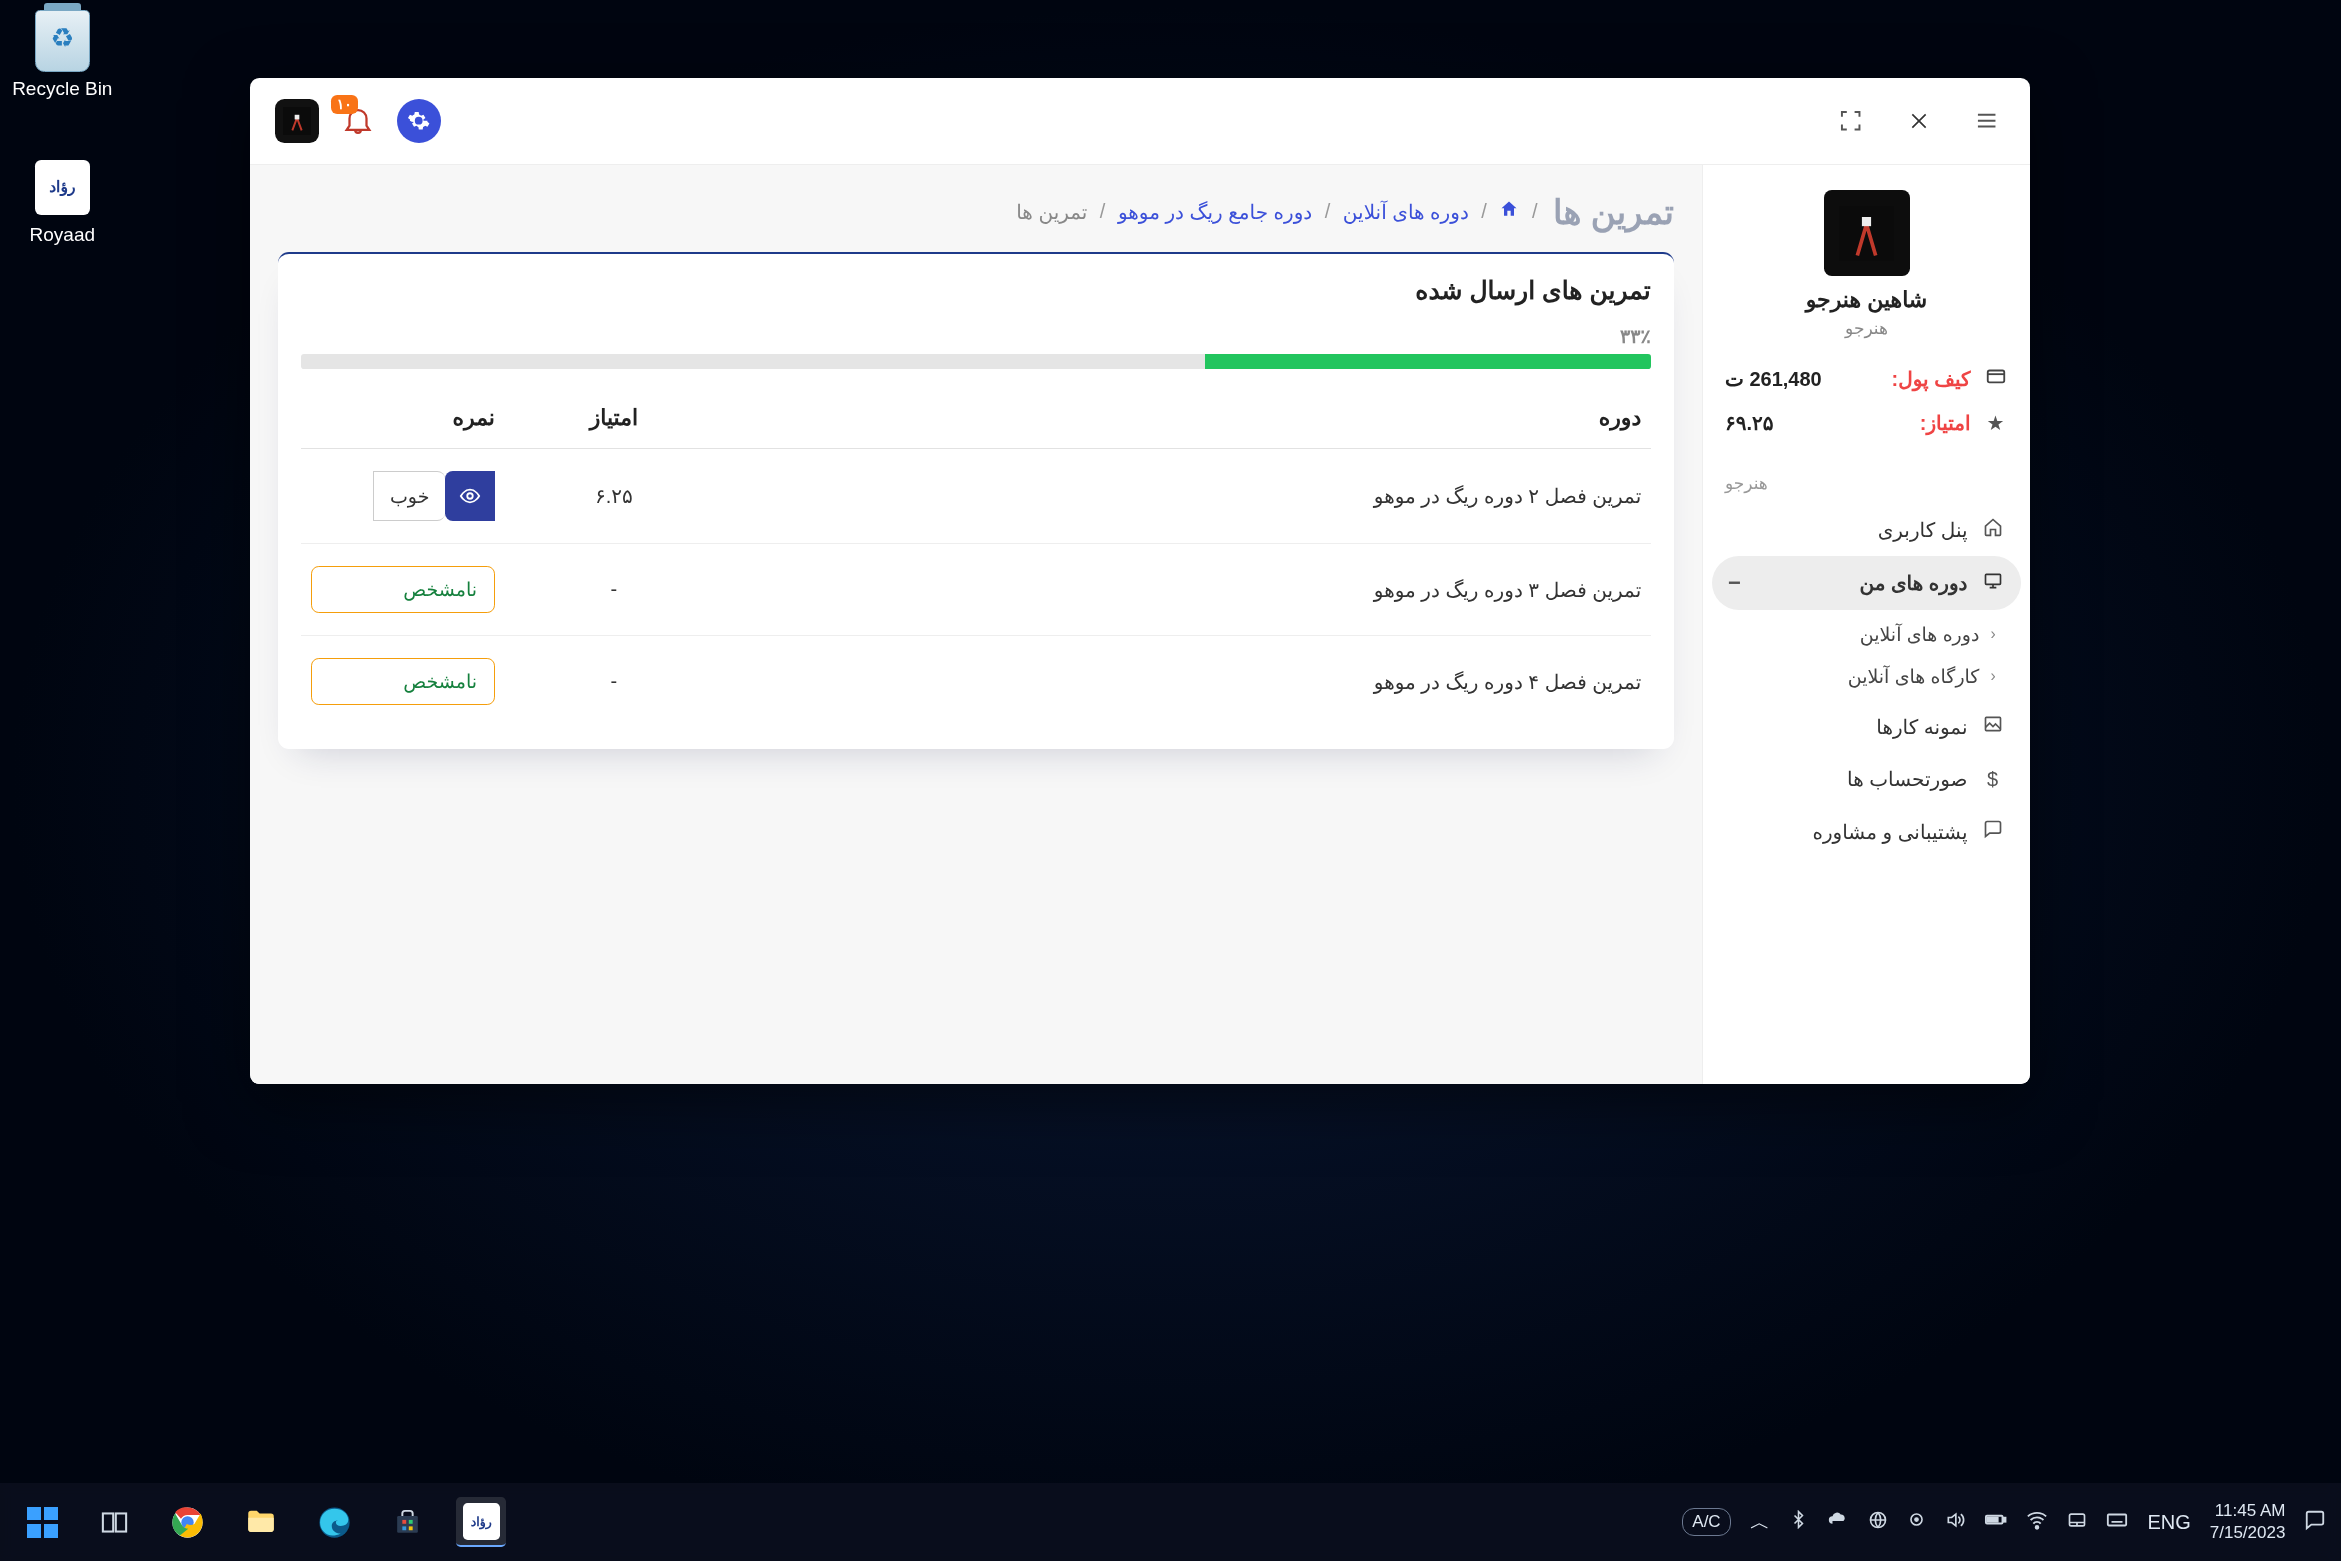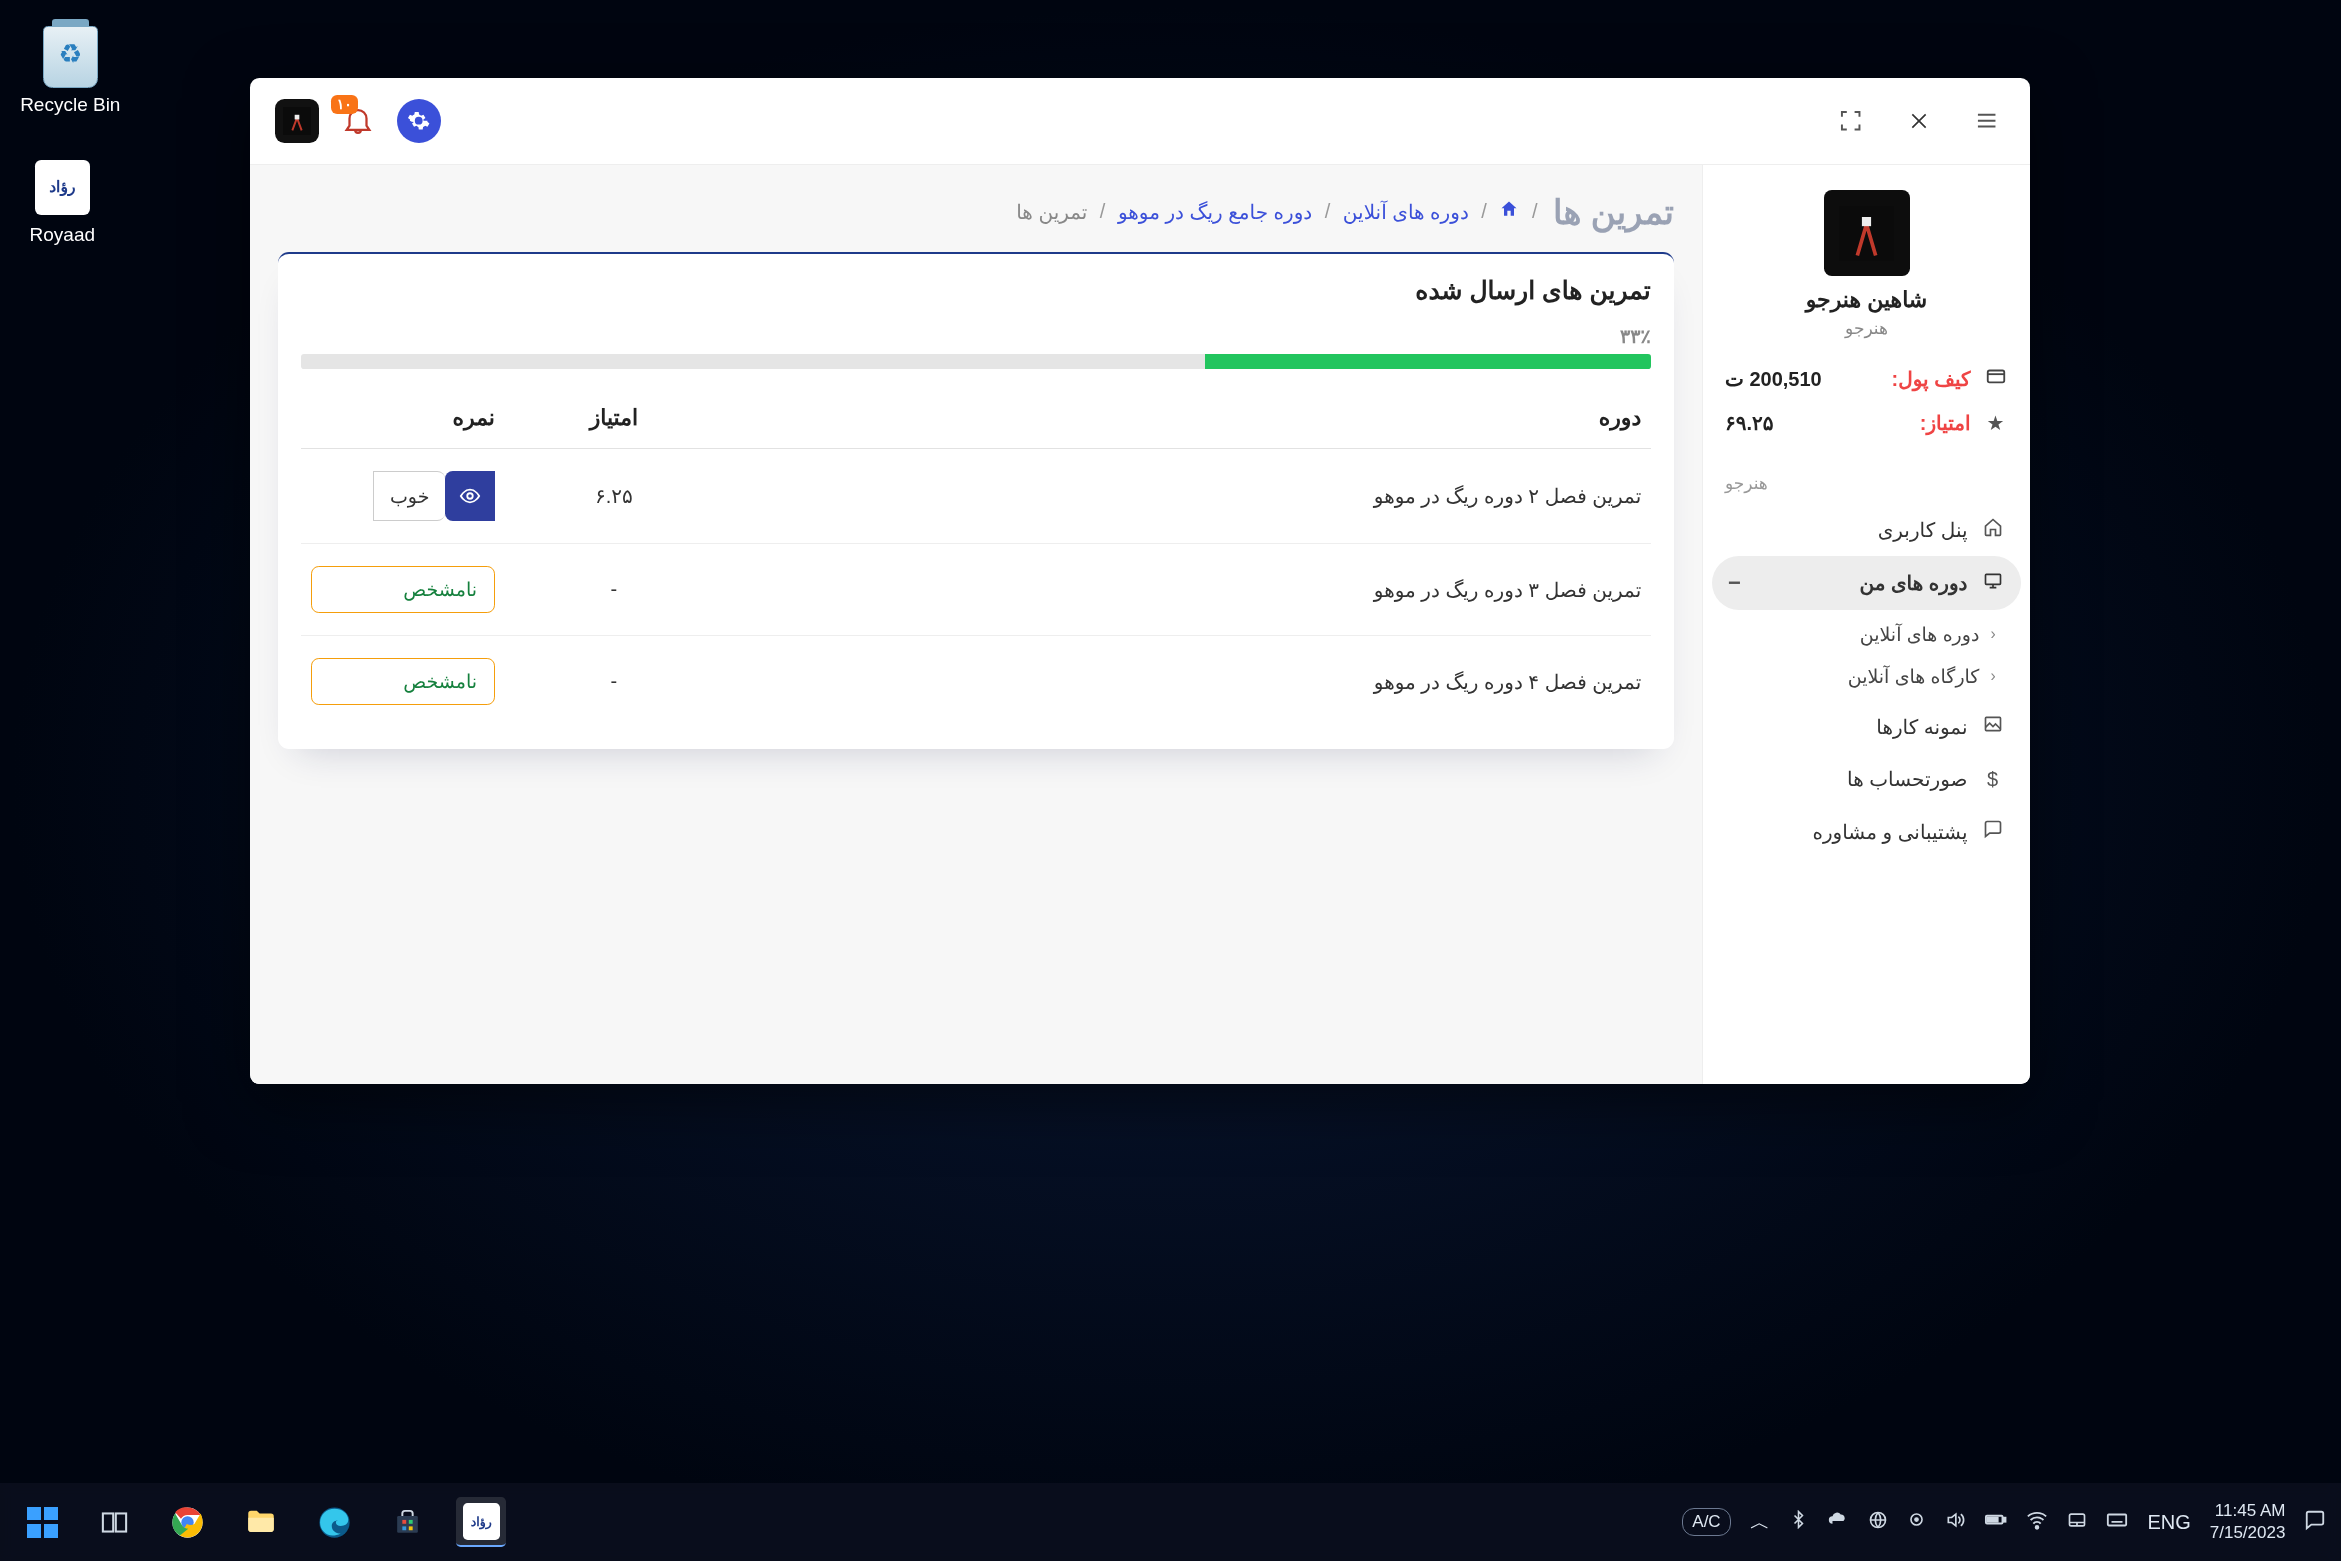--- a/index.html
+++ b/index.html
@@ -214,21 +214,21 @@
   width: 47px; height: 47px;
   display:flex; align-items:center; justify-content:center; cursor:pointer;
 }
 .win-logo { display:grid; grid-template-columns: 1fr 1fr; grid-template-rows:1fr 1fr; gap:3.1px; width:31px; height:31px; }
 .win-logo span { background:#3aa0ff; }
 </style>
 </head>
 <body>
 
 <div class="desktop-area">
-  <div class="desktop-icon" style="top:26px; left:7.8px;margin-left:8px;">
+  <div class="desktop-icon" style="top:10px; left:7.8px;">
     <div class="icon-img">
         <div class="recycle-bin-icon"></div>
       </div>
     <div>Recycle Bin</div>
   </div>
   <div class="desktop-icon" style="top:156px; left:7.8px;">
     <div class="icon-img">
         <div class="royaad-icon">رؤاد</div>
       </div>
     <div>Royaad</div>
@@ -295,21 +295,21 @@
 
         <div class="sidebar-stats">
           <div class="stat-row">
             <span class="stat-icon">
               <svg width="22" height="22" viewBox="0 0 24 24" fill="none" stroke="#444" stroke-width="2">
                   <rect x="3" y="6" width="18" height="13" rx="2"></rect>
                   <path d="M3 10h18"></path>
                 </svg>
             </span>
             <span class="stat-label">کیف پول:</span>
-            <span class="stat-value">200,510 ت</span>
+            <span class="stat-value">261,480 ت</span>
           </div>
           <div class="stat-row">
             <span class="stat-icon">★</span>
             <span class="stat-label">امتیاز:</span>
             <span class="stat-value">۶۹.۲۵</span>
           </div>
         </div>
 
         <div class="sidebar-section-label">هنرجو</div>
 

